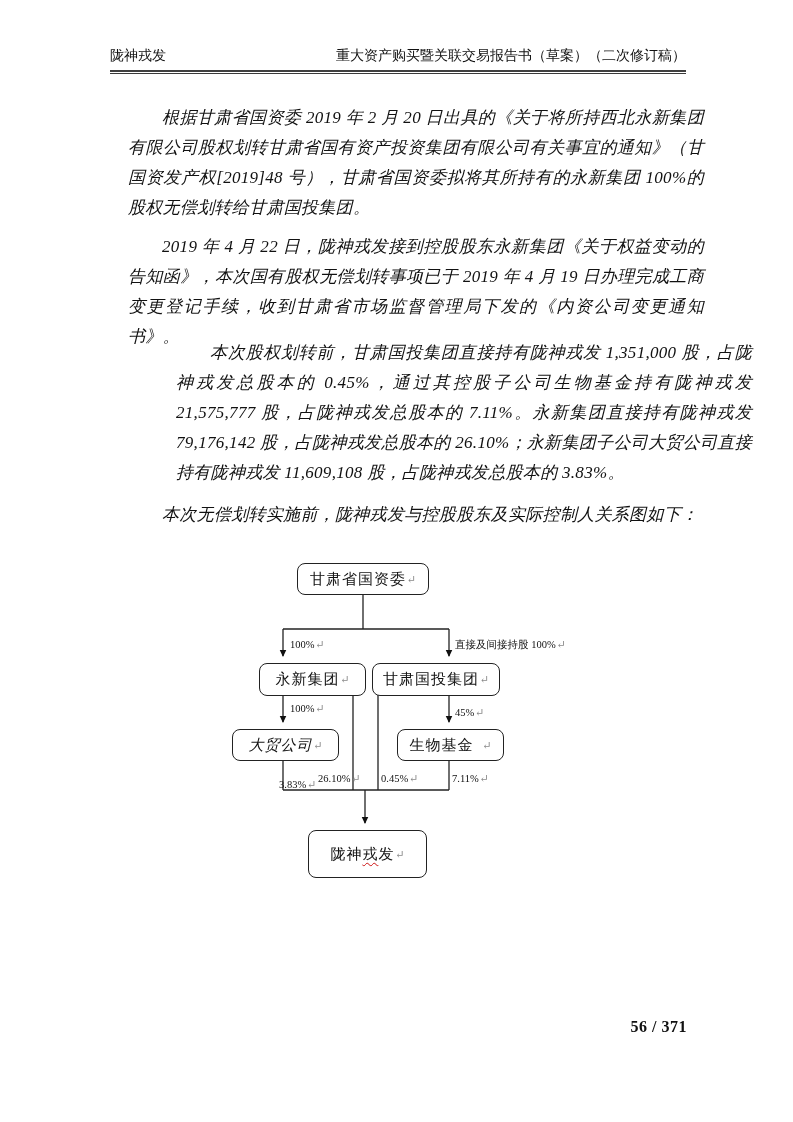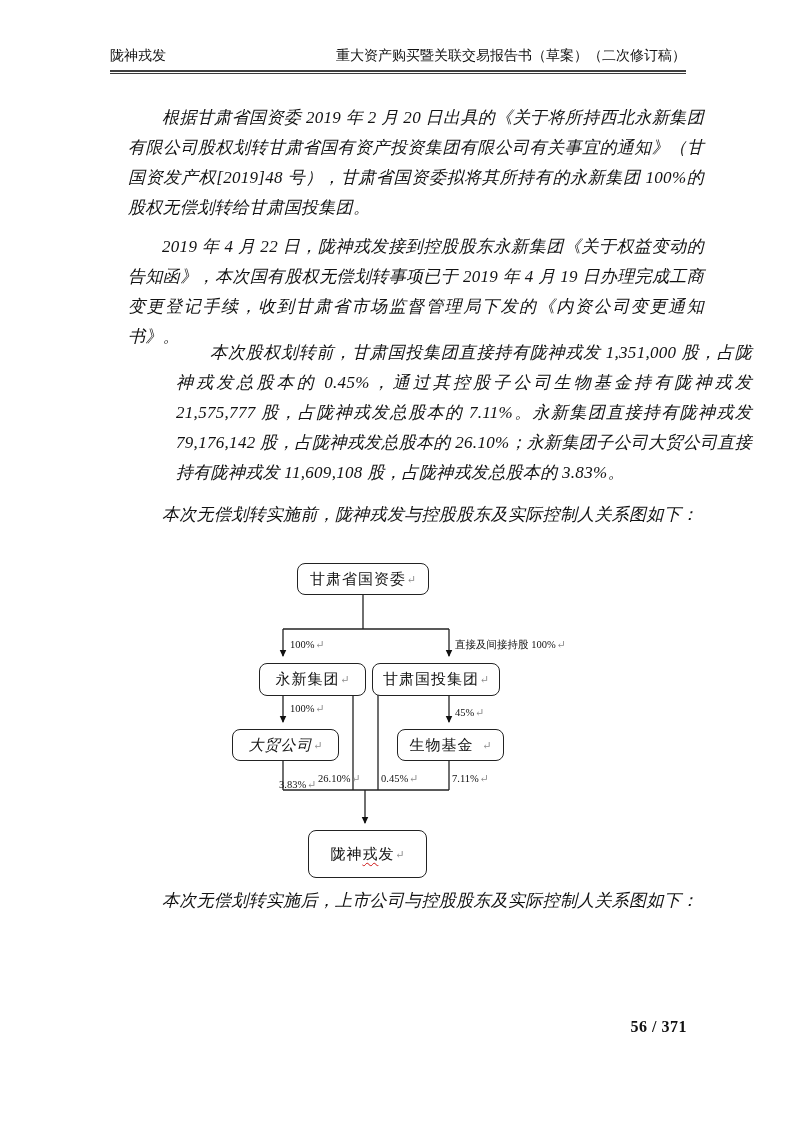--- a/index.html
+++ b/index.html
@@ -149,17 +149,16 @@
     </div>
     <div class="elabel" id="el-7">
       <span>0.45%</span><span class="crlf">↵</span>
     </div>
     <div class="elabel" id="el-8">
       <span>7.11%</span><span class="crlf">↵</span>
     </div>
 
   </div>
 
-  <p class="para" id="p5">本次无偿划转实施后，上市公司与控股股东及实际控制人关系图如下：</p>
 
   <div class="footer">56 / 371</div>
 
 </div>
 
 </body></html>

